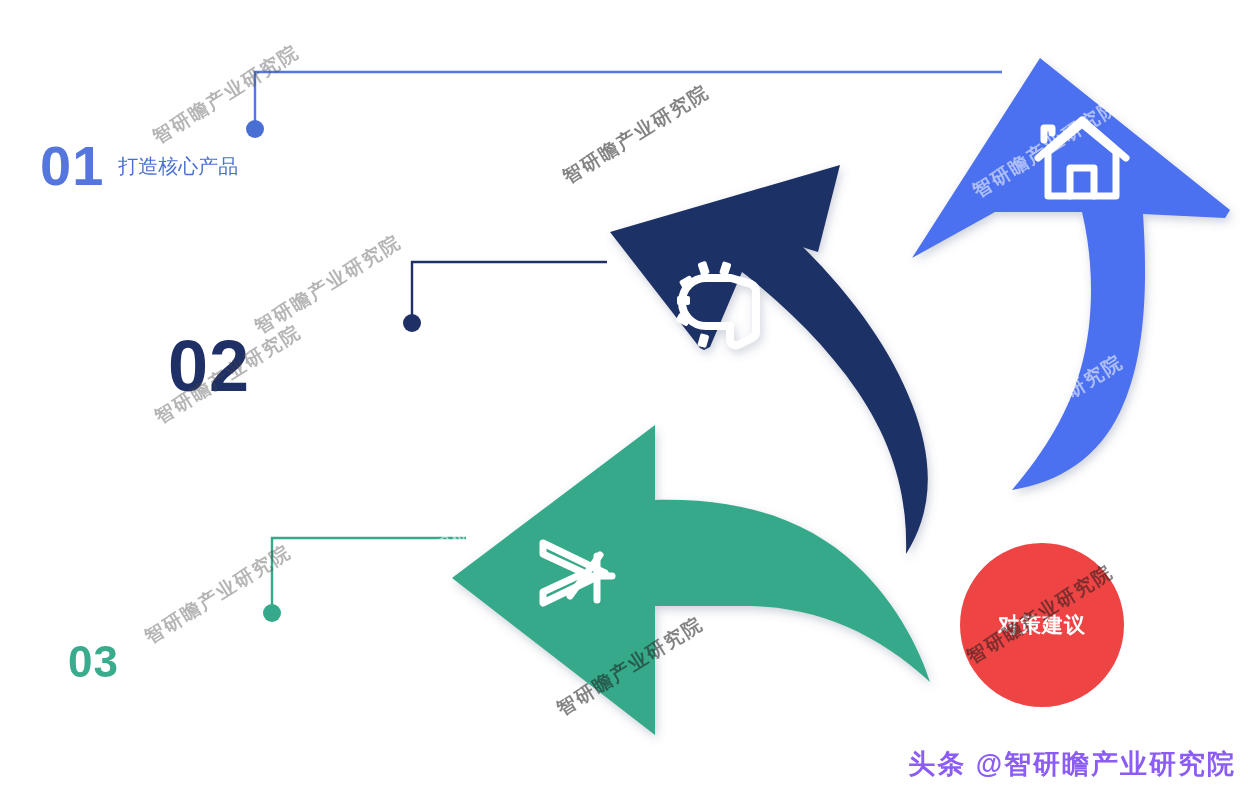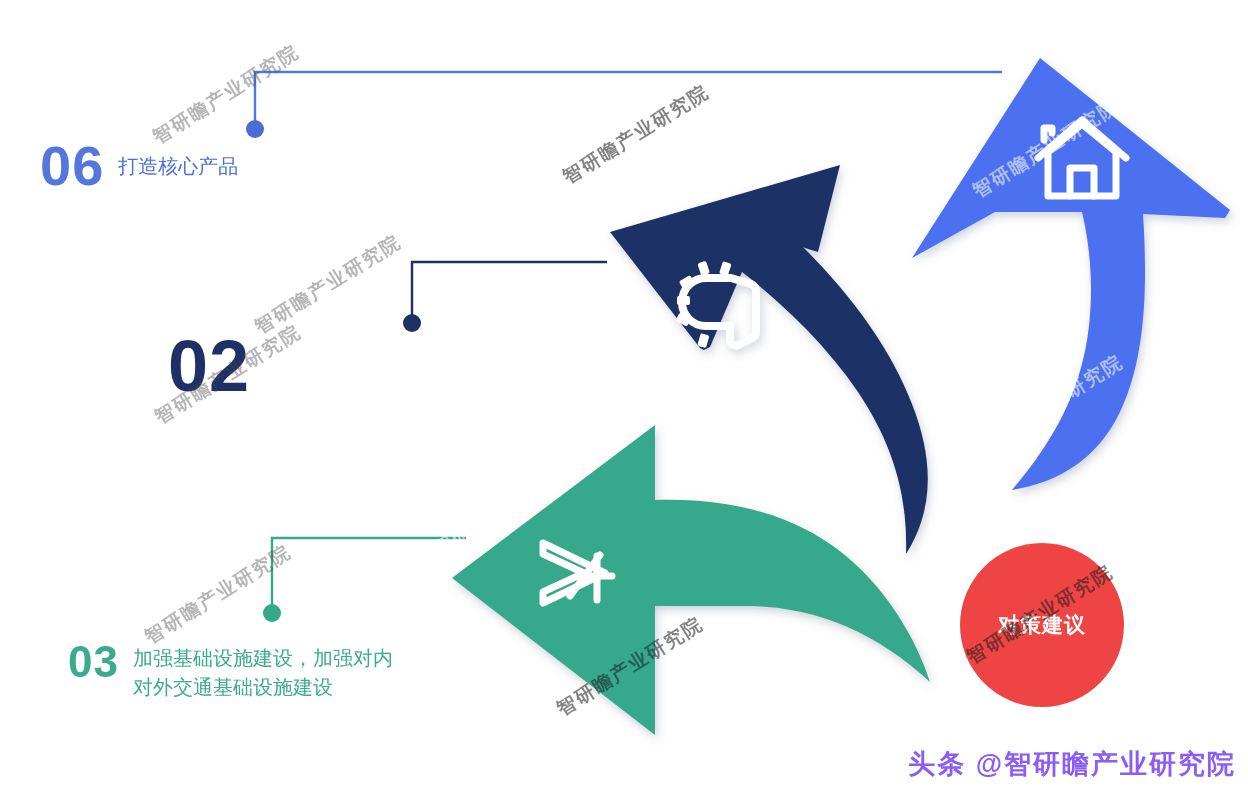--- a/index.html
+++ b/index.html
@@ -233,31 +233,30 @@
       <circle cx="272" cy="613" r="9" fill="#35a98a"></circle>
     </g>
 
   </svg>
 
   <div id="badge-circle">
     <span class="badge-text">对策建议</span>
   </div>
 
   <div class="item" id="item-01">
-    <span class="item-num">06</span>
+    <span class="item-num">01</span>
     <span class="item-label">打造核心产品</span>
   </div>
 
   <div class="item" id="item-02">
     <span class="item-num">02</span>
   </div>
 
   <div class="item" id="item-03">
     <span class="item-num">03</span>
-    <span class="item-label">加强基础设施建设，加强对内对外交通基础设施建设</span>
   </div>
 
   <div class="wm light" style="left:148px;  top:128px;">智研瞻产业研究院</div>
   <div class="wm light" style="left:150px;  top:408px;">智研瞻产业研究院</div>
   <div class="wm light" style="left:140px;  top:628px;">智研瞻产业研究院</div>
   <div class="wm light" style="left:250px;  top:318px;">智研瞻产业研究院</div>
   <div class="wm" style="left:552px;  top:700px;">智研瞻产业研究院</div>
   <div class="wm" style="left:558px;  top:168px;">智研瞻产业研究院</div>
   <div class="wm onshape" style="left:428px;  top:540px;">智研瞻产业研究院</div>
   <div class="wm onshape" style="left:968px;  top:182px;">智研瞻产业研究院</div>

